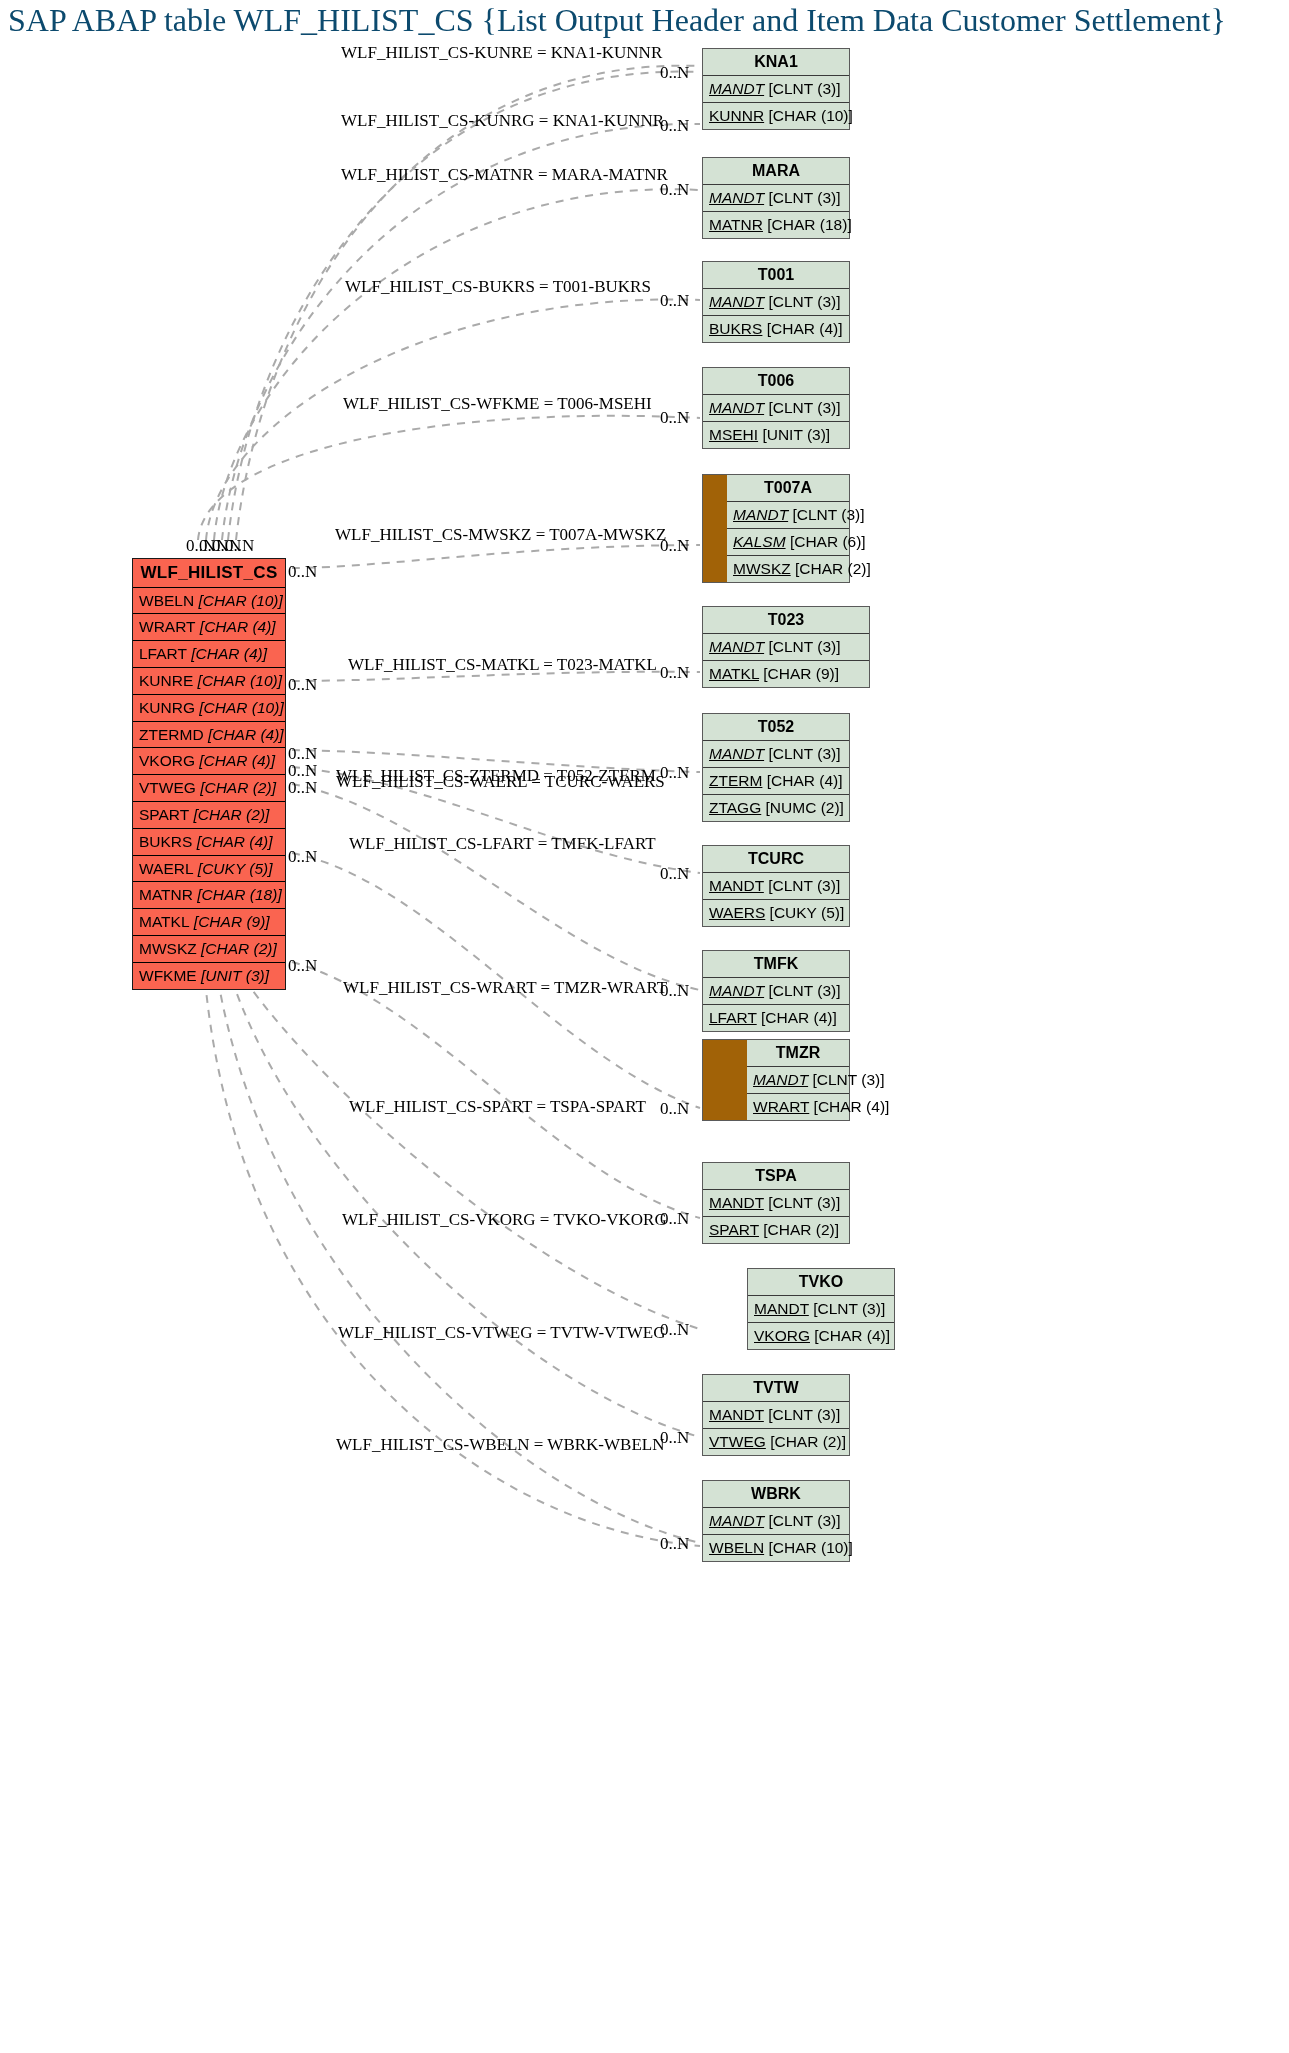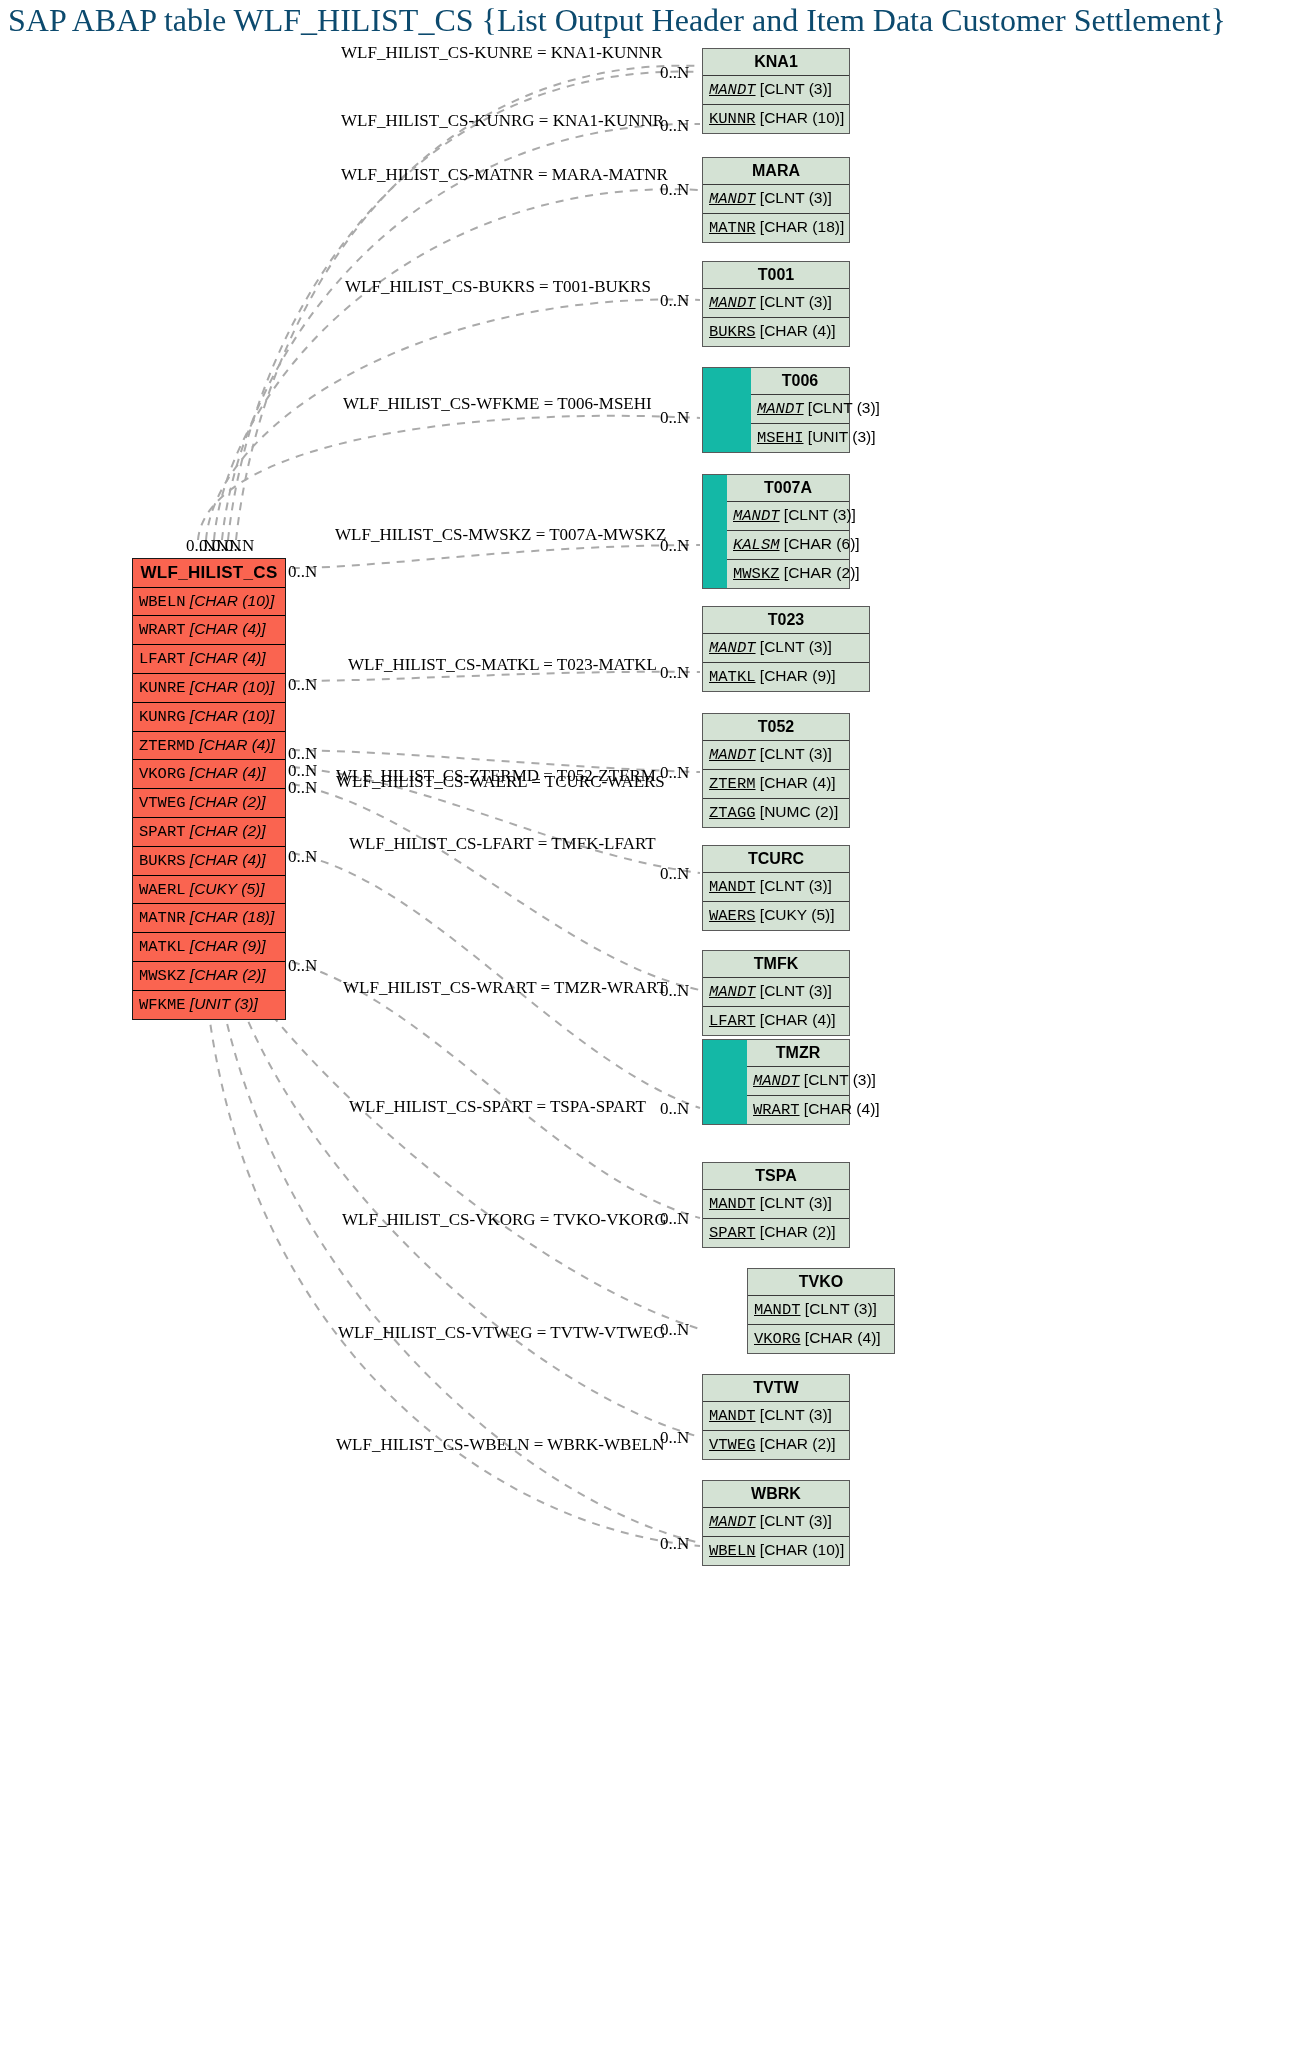--- a/index.html
+++ b/index.html
@@ -6,29 +6,29 @@
   html,body{margin:0;padding:0;background:#fff;}
   body{width:1289px;height:2053px;position:relative;font-family:"Liberation Sans",sans-serif;overflow:hidden;}
   #canvas{position:absolute;left:0;top:0;width:1289px;height:2053px;}
   svg.edges{position:absolute;left:0;top:0;width:1289px;height:2053px;pointer-events:none;}
   .title{position:absolute;left:8px;top:2px;font-family:"Liberation Serif",serif;font-size:32px;color:#0c4a6e;white-space:nowrap;}
   
   .entity{position:absolute;border:1px solid #000;box-sizing:border-box;}
   .entity .hdr{font-weight:bold;text-align:center;font-size:16px;padding:4px 6px;border-bottom:1px solid #000;box-sizing:border-box;white-space:nowrap;line-height:1.15;}
   .entity .fld{font-size:15.5px;padding:4px 6px;border-bottom:1px solid #000;box-sizing:border-box;white-space:nowrap;line-height:1.15;}
   .entity .fld:last-child{border-bottom:none;}
-  .entity .fname{font-style:normal;font-family:Liberation Mono, monospace;}
+  .entity .fname{font-style:normal;}
   .fname.it{font-style:italic;}
   .fname.ul{text-decoration:underline;}
   
   .main-ent{background:#c2410c;border:1px solid #1a1a1a;}
   .main-ent .hdr{background:#FA6450;color:#000;font-size:17px;letter-spacing:.3px;}
   .main-ent .fld{background:#FA6450;color:#000;font-style:italic;}
   
-  .ref-ent{background:#14b8a6;border:1px solid #5a5a5a;}
+  .ref-ent{background:#a16207;border:1px solid #5a5a5a;}
   .ref-ent .hdr{background:#D4E2D4;border-bottom:1px solid #3a3a3a;}
   .ref-ent .fld{background:#D4E2D4;border-bottom:1px solid #3a3a3a;}
   
   .rel-label{position:absolute;font-family:"Liberation Serif",serif;font-size:17px;color:#000;white-space:nowrap;}
   .card{position:absolute;font-family:"Liberation Serif",serif;font-size:17px;color:#000;white-space:nowrap;}
 </style>
 </head>
 <body>
 
 <div id="canvas">
@@ -151,21 +151,21 @@
       <div class="entity ref-ent" style="left: 702px; top: 157px; width: 148px;">
         <div class="hdr">MARA</div>
         <div class="fld"><span class="fname it ul">MANDT</span> <span>[CLNT (3)]</span></div>
         <div class="fld"><span class="fname ul">MATNR</span> <span>[CHAR (18)]</span></div>
       </div>
       <div class="entity ref-ent" style="left: 702px; top: 261px; width: 148px;">
         <div class="hdr">T001</div>
         <div class="fld"><span class="fname it ul">MANDT</span> <span>[CLNT (3)]</span></div>
         <div class="fld"><span class="fname ul">BUKRS</span> <span>[CHAR (4)]</span></div>
       </div>
-      <div class="entity ref-ent" style="left: 702px; top: 367px; width: 148px; padding-left: 48px;">
+      <div class="entity ref-ent" style="left: 702px; top: 367px; width: 148px;">
         <div class="hdr">T006</div>
         <div class="fld"><span class="fname it ul">MANDT</span> <span>[CLNT (3)]</span></div>
         <div class="fld"><span class="fname ul">MSEHI</span> <span>[UNIT (3)]</span></div>
       </div>
       <div class="entity ref-ent" style="left: 702px; top: 474px; width: 148px; padding-left: 24px;">
         <div class="hdr">T007A</div>
         <div class="fld"><span class="fname it ul">MANDT</span> <span>[CLNT (3)]</span></div>
         <div class="fld"><span class="fname it ul">KALSM</span> <span>[CHAR (6)]</span></div>
         <div class="fld"><span class="fname ul">MWSKZ</span> <span>[CHAR (2)]</span></div>
       </div>

